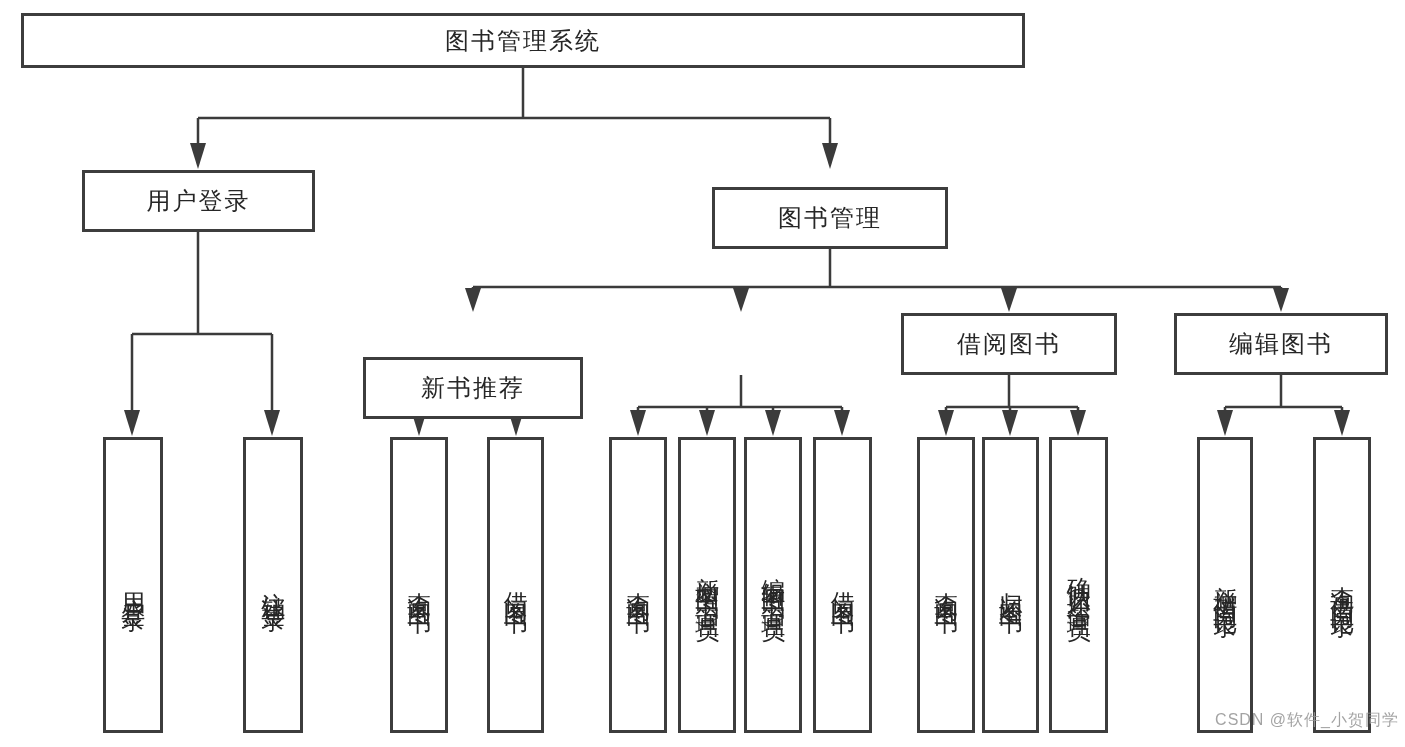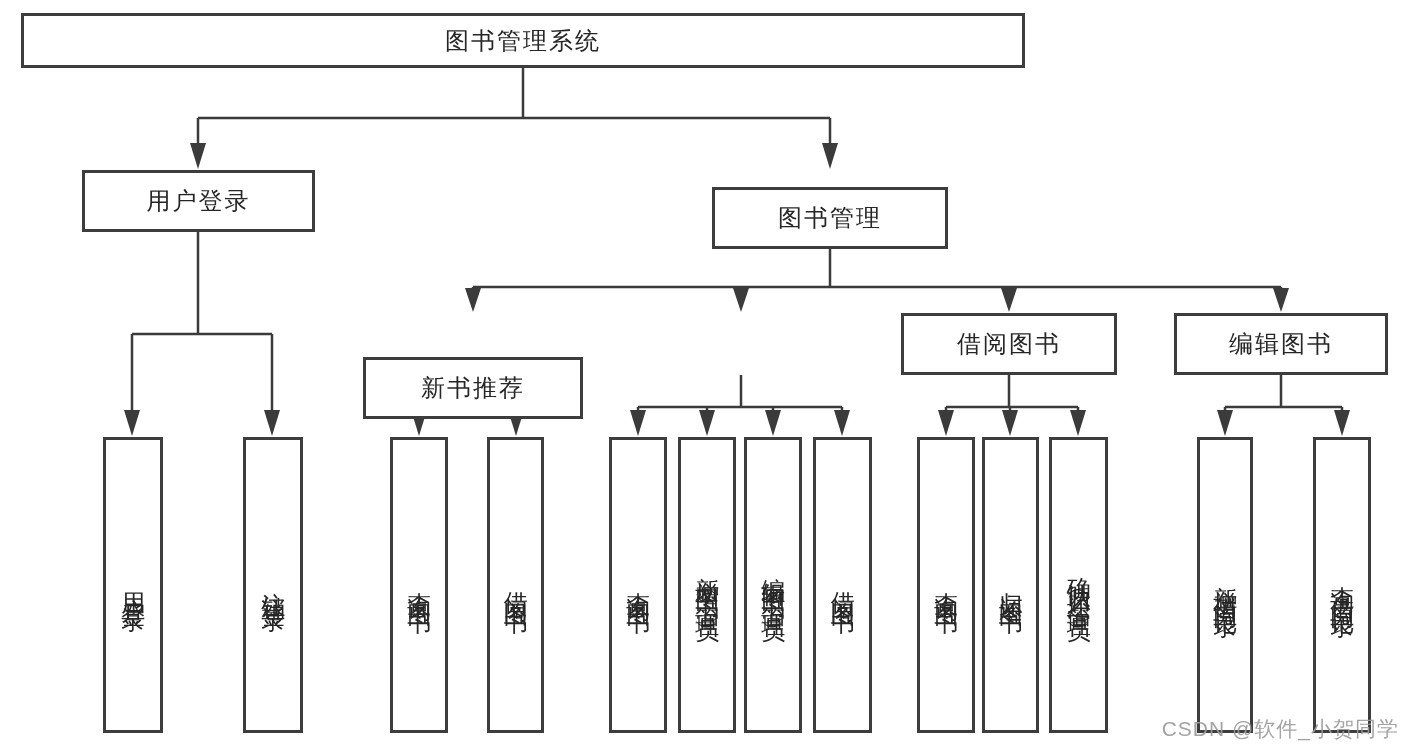--- a/index.html
+++ b/index.html
@@ -41,22 +41,22 @@
     writing-mode: vertical-rl;
     text-orientation: mixed;
     font-size: 24px;
     line-height: 1.1;
     letter-spacing: 6px;
     white-space: nowrap;
   }
   .watermark {
     position: absolute;
     right: 6px;
-    bottom: 4px;
-    font-size: 21px;
+    bottom: 16px;
+    font-size: 16px;
     letter-spacing: 1px;
     color: rgba(155, 155, 155, 0.92);
     white-space: nowrap;
     z-index: 10;
     text-align: center;
   }
 </style>
 </head>
 <body>
 

